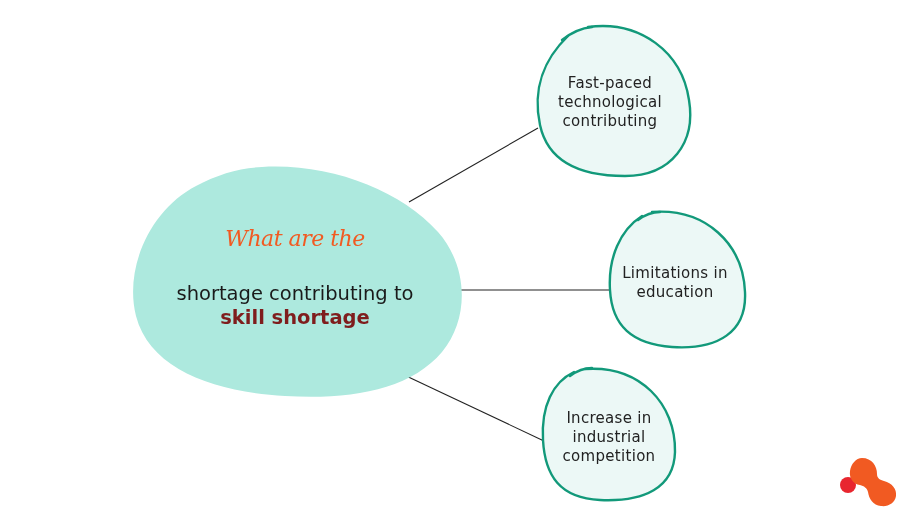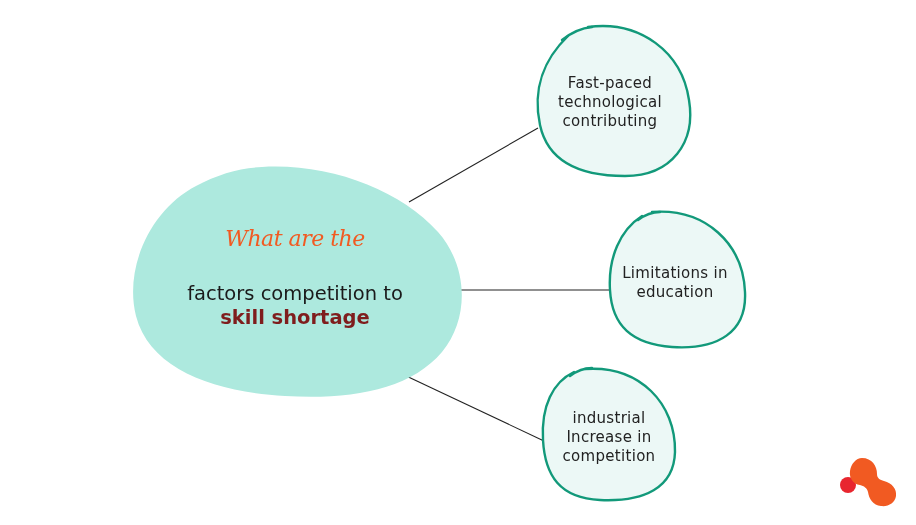--- a/index.html
+++ b/index.html
@@ -49,31 +49,31 @@
   <path d="M585 369 C640 365 676 404 675 452 C674 488 644 502 600 500 C560 498 545 476 543 440 C541 406 553 382 574 372" fill="#ecf8f6" stroke="#12997a" stroke-width="2.4" stroke-linecap="round"></path>
   <path d="M570 376 C578 370 585 368 592 368" fill="none" stroke="#12997a" stroke-width="2.4" stroke-linecap="round"></path>
 
   <g>
     <circle cx="848" cy="485" r="8" fill="#e8262f"></circle>
     <path d="M862 458 C872 458 877 466 877 474 C877 478 880 480 884 481 C892 483 897 489 896 496 C895 503 888 507 881 506 C873 505 869 499 868 492 C867 488 864 486 860 485 C853 484 849 478 850 471 C851 464 856 458 862 458 Z" fill="#f15a22"></path>
   </g>
 </svg>
 
 <div class="script">What are the</div>
-<div class="center-text center-line1">factors competition to</div>
+<div class="center-text center-line1">shortage contributing to</div>
 <div class="center-text center-line2">skill shortage</div>
 
 <div class="label" style="left:530px; top:74px; width:160px;">
   <div>Fast-paced</div>
   <div>technological</div>
   <div>contributing</div>
 </div>
 
 <div class="label" style="left:600px; top:264px; width:150px;">
   <div>Limitations in</div>
   <div>education</div>
 </div>
 
 <div class="label" style="left:530px; top:409px; width:158px;">
+  <div>Increase in</div>
   <div>industrial</div>
-  <div>Increase in</div>
   <div>competition</div>
 </div>
 
 </body></html>

